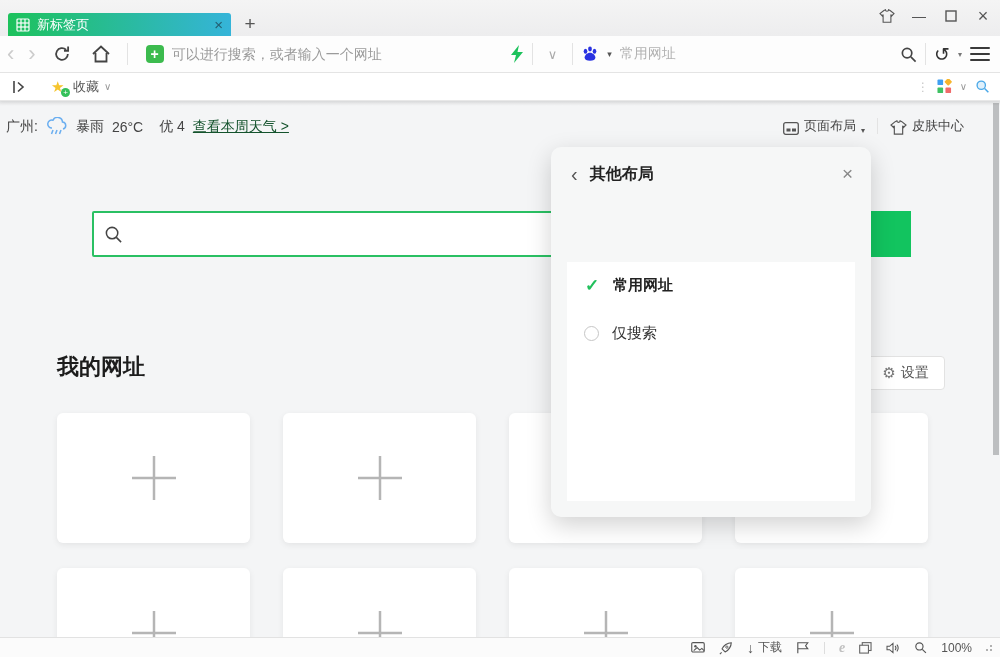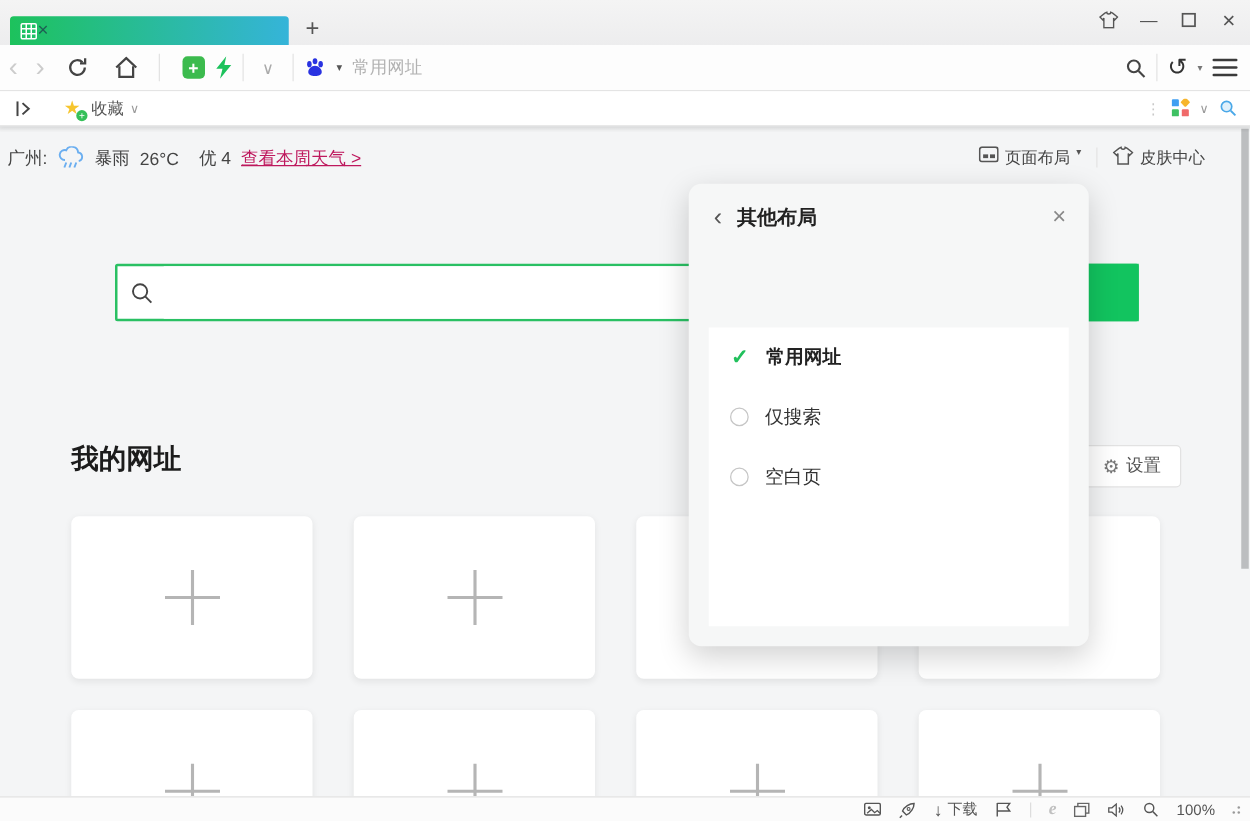--- a/index.html
+++ b/index.html
@@ -45,23 +45,23 @@
   .star-plus { position:absolute; right:-3px; bottom:-2px; width:9px; height:9px; background:#35c059; color:#fff;
     border-radius:50%; font-size:8px; line-height:9px; text-align:center; }
   .bb-right { margin-left:auto; display:flex; align-items:center; gap:8px; padding-right:10px; }
 
   
   .content { left:0; top:101px; width:1000px; height:536px; background:#f4f5f6; overflow:hidden; }
   .content-topshadow { left:0; top:101px; width:1000px; height:5px;
     background:linear-gradient(rgba(0,0,0,.07),rgba(0,0,0,0)); pointer-events:none; z-index:3; }
 
   .weather { left:6px; top:117px; display:flex; align-items:center; gap:8px; font-size:14px; color:#444; }
-  .weather a { color:#be185d; font-size:14px; }
+  .weather a { color:#14532d; font-size:14px; }
   .hdr-right { right:36px; top:117px; display:flex; align-items:center; gap:12px; font-size:13px; color:#444; }
-  .hdr-btn { display:flex; align-items:flex-start; gap:5px; cursor:pointer; }
+  .hdr-btn { display:flex; align-items:flex-end; gap:5px; cursor:pointer; }
 
   .searchbox { left:92px; top:211px; width:819px; height:46px; background:#fff; border:2px solid #2ac063;
     border-radius:2px; display:flex; align-items:center; padding-left:10px; }
   .search-input { border:none; outline:none; flex:1; height:100%; font-size:15px; margin-left:8px;
     font-family:"Liberation Sans",sans-serif; }
   .search-btn { position:absolute; right:-2px; top:-2px; width:80px; height:46px; background:#12c45f;
     border:none; cursor:pointer; }
 
   .my-sites { left:57px; top:352px; font-size:22px; font-weight:bold; color:#1c1c1c; }
   .settings-btn { left:866px; top:356px; width:79px; height:34px; background:#fff; border:1px solid #e2e2e2;
@@ -111,20 +111,21 @@
       <svg width="14" height="14" viewBox="0 0 14 14">
           <g fill="none" stroke="#fff" stroke-width="1.2">
         <rect x="1" y="1" width="12" height="12" rx="1"></rect>
             <line x1="5" y1="1" x2="5" y2="13"></line>
             <line x1="9" y1="1" x2="9" y2="13"></line>
             <line x1="1" y1="5" x2="13" y2="5"></line>
             <line x1="1" y1="9" x2="13" y2="9"></line>
           </g>
         </svg>
     </span>
+    <span class="tab-title">新标签页</span>
     <span class="tab-close">×</span>
   </div>
   <div class="abs newtab-btn">+</div>
   <div class="abs win-controls">
     <span class="win-btn">
       <svg width="16" height="14" viewBox="0 0 20 18">
           <path d="M6 2 L8 1 C8 3.5 12 3.5 12 1 L14 2 L19 6 L16 9 L15 7 L15 17 H5 L5 7 L4 9 L1 6 Z" fill="none" stroke="#555" stroke-width="1.4"></path>
         </svg>
     </span>
     <span class="win-btn">—</span>
@@ -148,20 +149,21 @@
   </span>
   <span style="padding:0 10px;">
     <svg width="20" height="18" viewBox="0 0 20 18">
         <path d="M2 9 L10 1.5 L18 9" fill="none" stroke="#444" stroke-width="1.8"></path>
         <path d="M4.5 8 V16.5 H15.5 V8" fill="none" stroke="#444" stroke-width="1.8"></path>
       </svg>
   </span>
   <span class="vsep" style="margin:0 6px;"></span>
   <div class="omnibox">
     <span class="shield">+</span>
+    <input class="omni-input" placeholder="可以进行搜索，或者输入一个网址" style="">
     <span>
       <svg width="14" height="18" viewBox="0 0 14 18">
           <polygon points="9,0 1,10 6,10 4,18 13,7 7.5,7" fill="#1dc25c"></polygon>
         </svg>
     </span>
     <span class="vsep"></span>
     <span class="nav-glyph" style="font-size:13px;color:#aaa;">∨</span>
     <span class="vsep"></span>
     <span>
       <svg width="18" height="18" viewBox="0 0 20 20">
@@ -344,24 +346,20 @@
   </div>
   <div class="popup-options" id="popup-options">
       <div class="opt-item first-label">
         <span class="check-glyph">✓</span>
         <span>常用网址</span>
       </div>
       <div class="opt-item">
         <span class="radio"></span>
         <span>仅搜索</span>
       </div>
-      <div class="opt-item">
-        <span class="radio"></span>
-        <span>空白页</span>
-      </div>
     </div>
 </div>
 
 <div class="abs statusbar">
   <span>
     <svg width="14" height="12" viewBox="0 0 16 14">
         <rect x="0.7" y="0.7" width="14.6" height="11" rx="1.5" fill="none" stroke="#555" stroke-width="1.3"></rect>
         <circle cx="5" cy="5" r="1.4" fill="#555"></circle>
         <path d="M3 10 L7 6.5 L10 9.5 L12.5 7.5 L15 10" fill="none" stroke="#555" stroke-width="1.2"></path>
       </svg>

